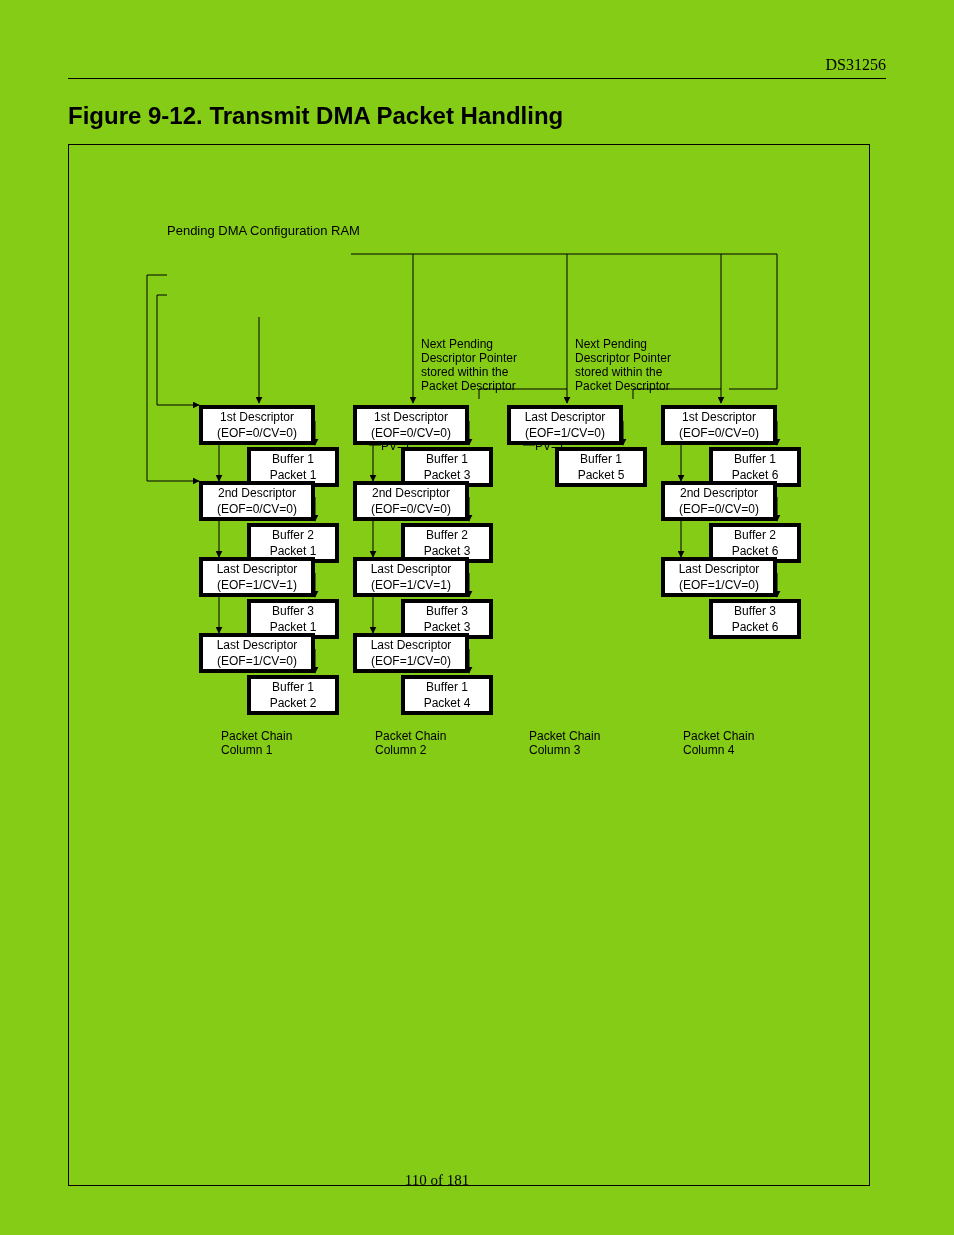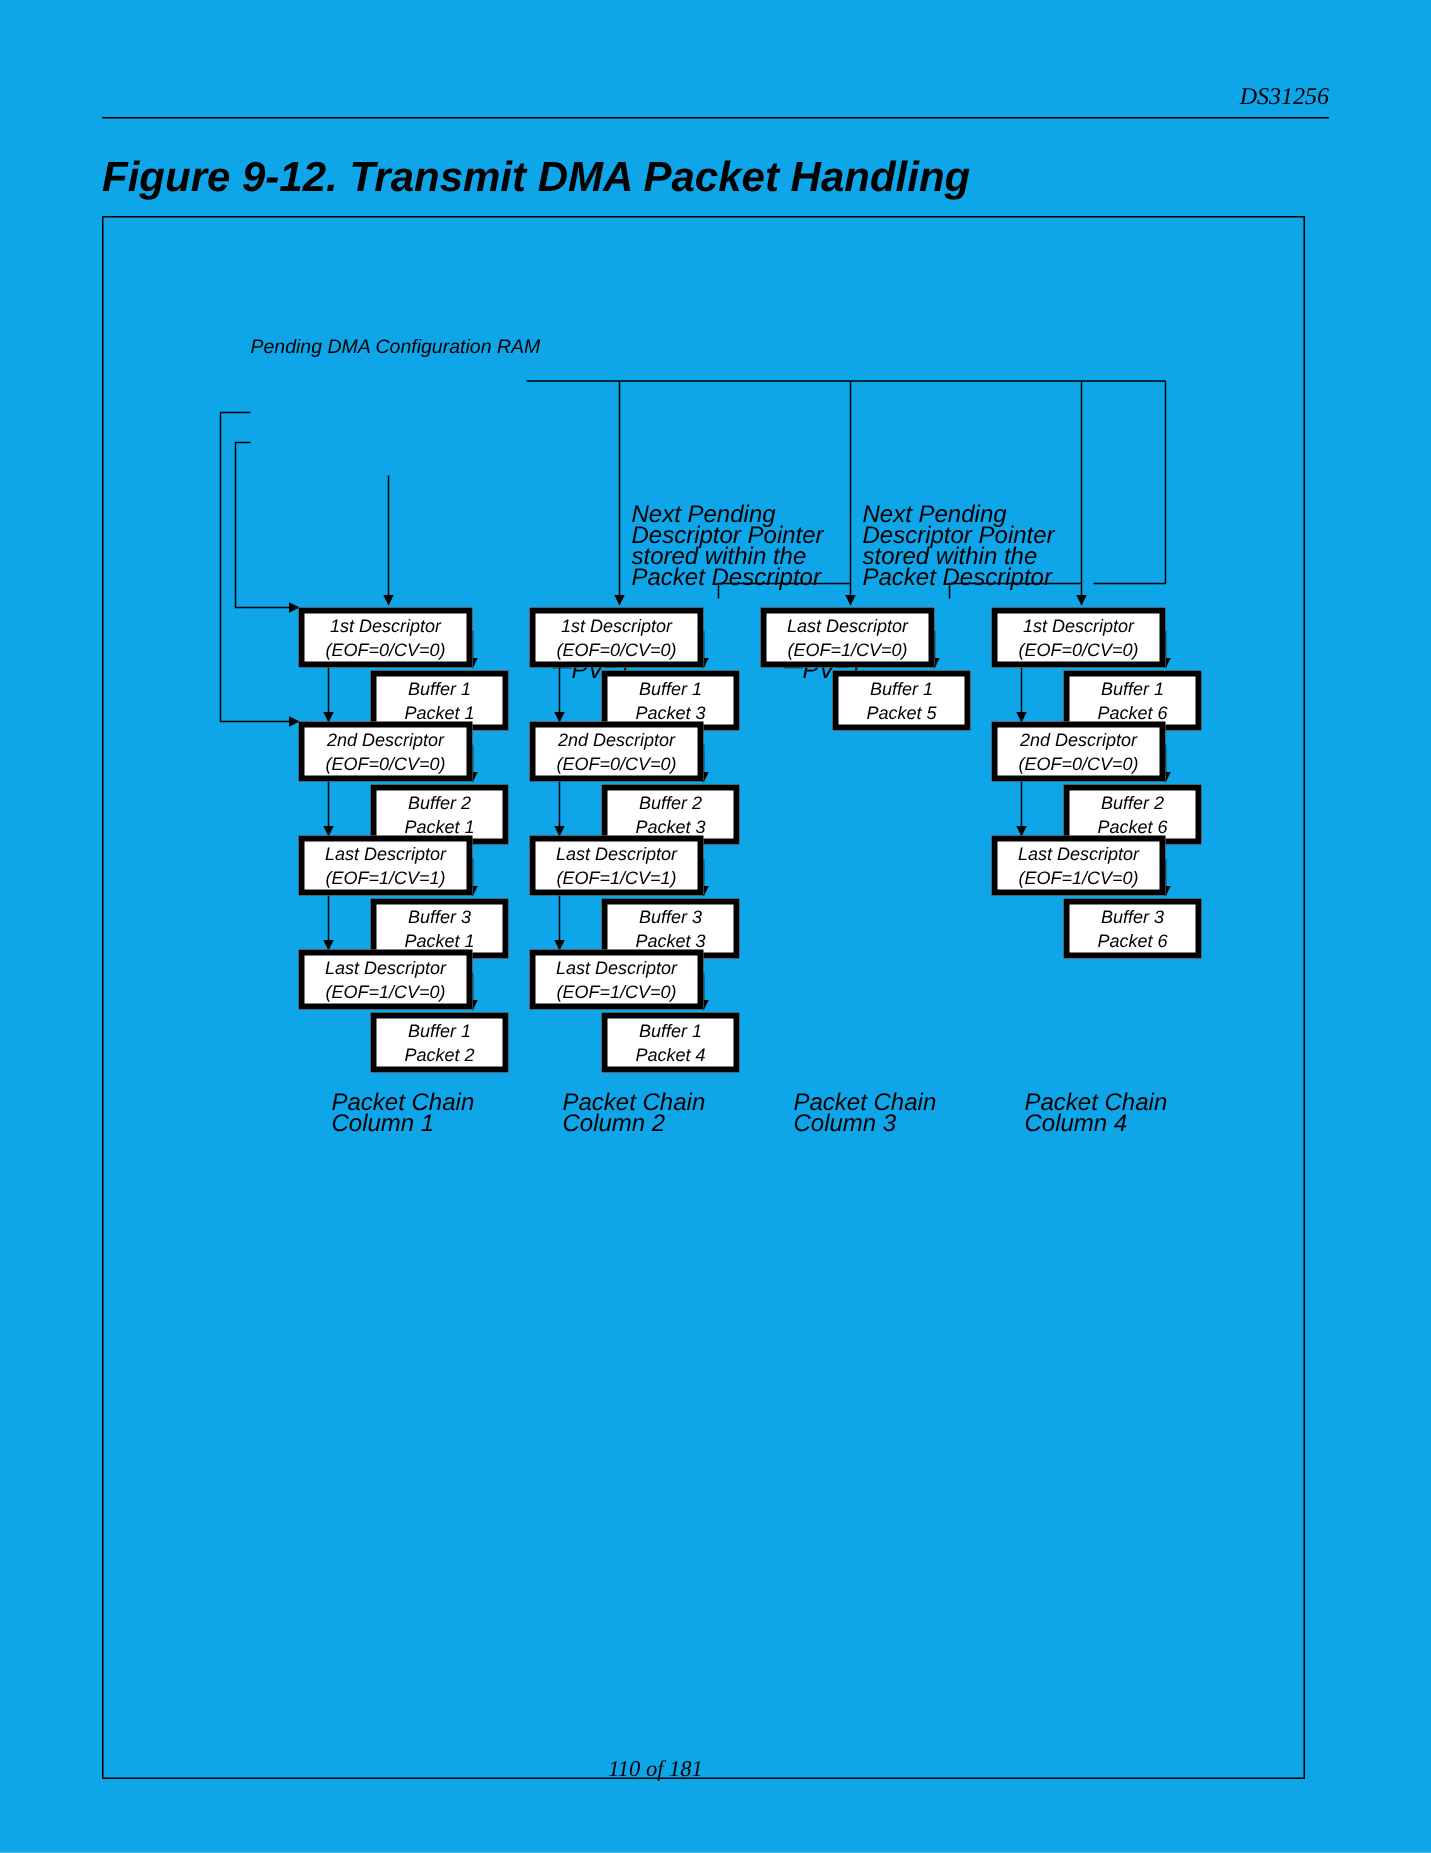--- a/index.html
+++ b/index.html
@@ -7,55 +7,54 @@
     padding: 0;
     font-family: Arial, Helvetica, sans-serif;
     background: #fff;
     color: #000;
     width: 954px;
   }
   .page {
     width: 954px;
     height: 1235px;
     position: relative;
-    background: #0ea5e9;
-    font-style: italic;
+    background: #84cc16;
   }
   .hdr-line {
     position: absolute;
     left: 68px; right: 68px; top: 78px;
     border-top: 1px solid #000;
   }
   .doc-id {
     position: absolute;
     right: 68px; top: 56px;
     font-family: "Times New Roman", serif;
     font-size: 16px;
   }
   .fig-title {
     position: absolute;
     left: 68px; top: 102px;
-    font-size: 28px;
+    font-size: 24px;
     font-weight: bold;
     font-family: Arial, sans-serif;
   }
   .frame {
     position: absolute;
     left: 68px; top: 144px;
     width: 800px; height: 1040px;
     border: 1px solid #000;
   }
   .footer {
     position: absolute;
     left: 0; width: 874px; top: 1172px;
     text-align: center;
     font-family: "Times New Roman", serif;
     font-size: 15px;
   }
-  .lbl { font-size: 16px; position: absolute; white-space: pre; }
+  .lbl { font-size: 12px; position: absolute; white-space: pre; }
   .cfg-title { font-size: 13px; }
   .cfg-stack {
     position: absolute;
     border: 2px solid #000;
   }
   .cfg-row {
     border-top: 1px solid #000;
     height: 20px;
     display: flex; align-items: center; justify-content: center;
     font-size: 12px;

